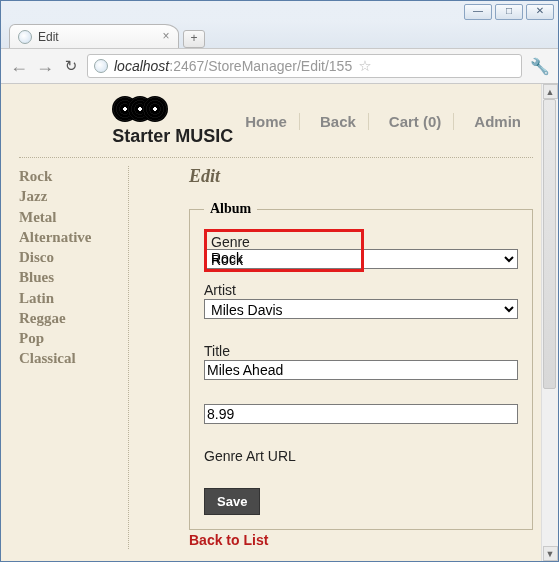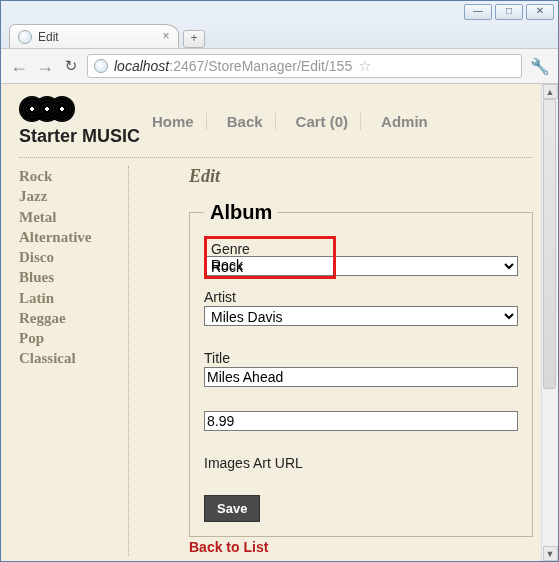--- a/index.html
+++ b/index.html
@@ -93,21 +93,21 @@
     overflow:hidden; position:relative; font-family: Verdana, Geneva, sans-serif;
   }
   .scroll-gutter {
     width: 17px; background:#f0f0f0; border-left:1px solid #ddd;
     display:flex; flex-direction:column; align-items:center;
   }
   .sb-btn { width:15px;height:15px;font-size:9px;line-height:15px;text-align:center;background:#eaeaea;border:1px solid #c9c9c9;color:#666;}
   .sb-track { flex:1; position:relative; width:15px; }
   .sb-thumb { position:absolute; top:0; left:0; width:13px; height:290px; background:linear-gradient(#e8e8e8,#d8d8d8); border:1px solid #c5c5c5; border-radius:2px;}
   
-  .brand-row { display:flex; align-items:center; justify-content:flex-start; }
+  .brand-row { display:flex; align-items:center; justify-content:flex-end; }
   .logo-wrap { display:flex; flex-direction:column; }
   .discs { display:flex; }
   .disc {
      width:26px; height:26px; border-radius:50%;
      background:
        radial-gradient(circle at 50% 50%, #fff 0 2px, #000 2px 3px, transparent 3px),
        repeating-radial-gradient(circle at 50% 50%, #000 0 2px, #111 2px 3px);
      background-color:#000;
      margin-right:-11px;
      position:relative;
@@ -123,30 +123,30 @@
     width:110px; border-right:1px dotted #b9b19a;
     padding-right:8px; font-family: Georgia, 'Times New Roman', serif;
     font-size:15px; color:#8d836d; line-height:1.35;
   }
   .sidebar div { font-weight:bold; cursor:default; }
   .main { flex:1; padding-left:20px; }
   .page-h1 { font-family: Georgia, serif; font-style:italic; font-weight:bold; font-size:18px; color:#6d634d; margin-bottom:14px;}
   fieldset {
     border:1px solid #bfb69d; padding:12px 14px 14px 14px;
   }
-  legend { font-family: Liberation Sans, sans-serif; font-weight:bold; font-size:20px; padding:0 6px; }
+  legend { font-family: Liberation Serif, serif; font-weight:bold; font-size:14px; padding:0 6px; }
   .field { margin-bottom:24px; }
   .flabel { font-family:Arial; font-size:14px; color:#222; margin-bottom:1px; }
   .sel, .txt {
     width:100%; font-family:Arial; font-size:14px; padding:1px 2px;
     border:1px solid #7a7a7a; background:#fff; height:20px;
   }
   .sel { appearance:auto; }
   .genre-highlight {
-    border:3px solid #e31b1b; padding:2px 4px 3px 4px; width:132px;
+    border:3px solid #e31b1b; padding:2px 4px 3px 4px; width:160px;
   }
   .genre-highlight .flabel { margin-bottom:0; }
   .genre-row { position:relative; margin-bottom:10px; }
   .genre-row select {
     position:absolute; left:0; right:0; bottom:3px; width:100%;
     z-index:0;
   }
   .genre-row .genre-highlight { position:relative; z-index:1; background:transparent; }
   .save-btn {
     background:#4a4a4a; color:#fff; border:1px solid #333;
@@ -246,21 +246,21 @@
             <div class="field">
               <div class="flabel">Title</div>
               <input class="txt" value="Miles Ahead" style="">
             </div>
 
             <div class="field">
               <input class="txt" value="8.99" style="">
             </div>
 
             <div class="field">
-              <div class="flabel">Images Art URL</div>
+              <div class="flabel">Genre Art URL</div>
             </div>
 
             <button class="save-btn">Save</button>
           </fieldset>
 
           <a class="backlink">Back to List</a>
         </div>
       </div>
     </div>
 

